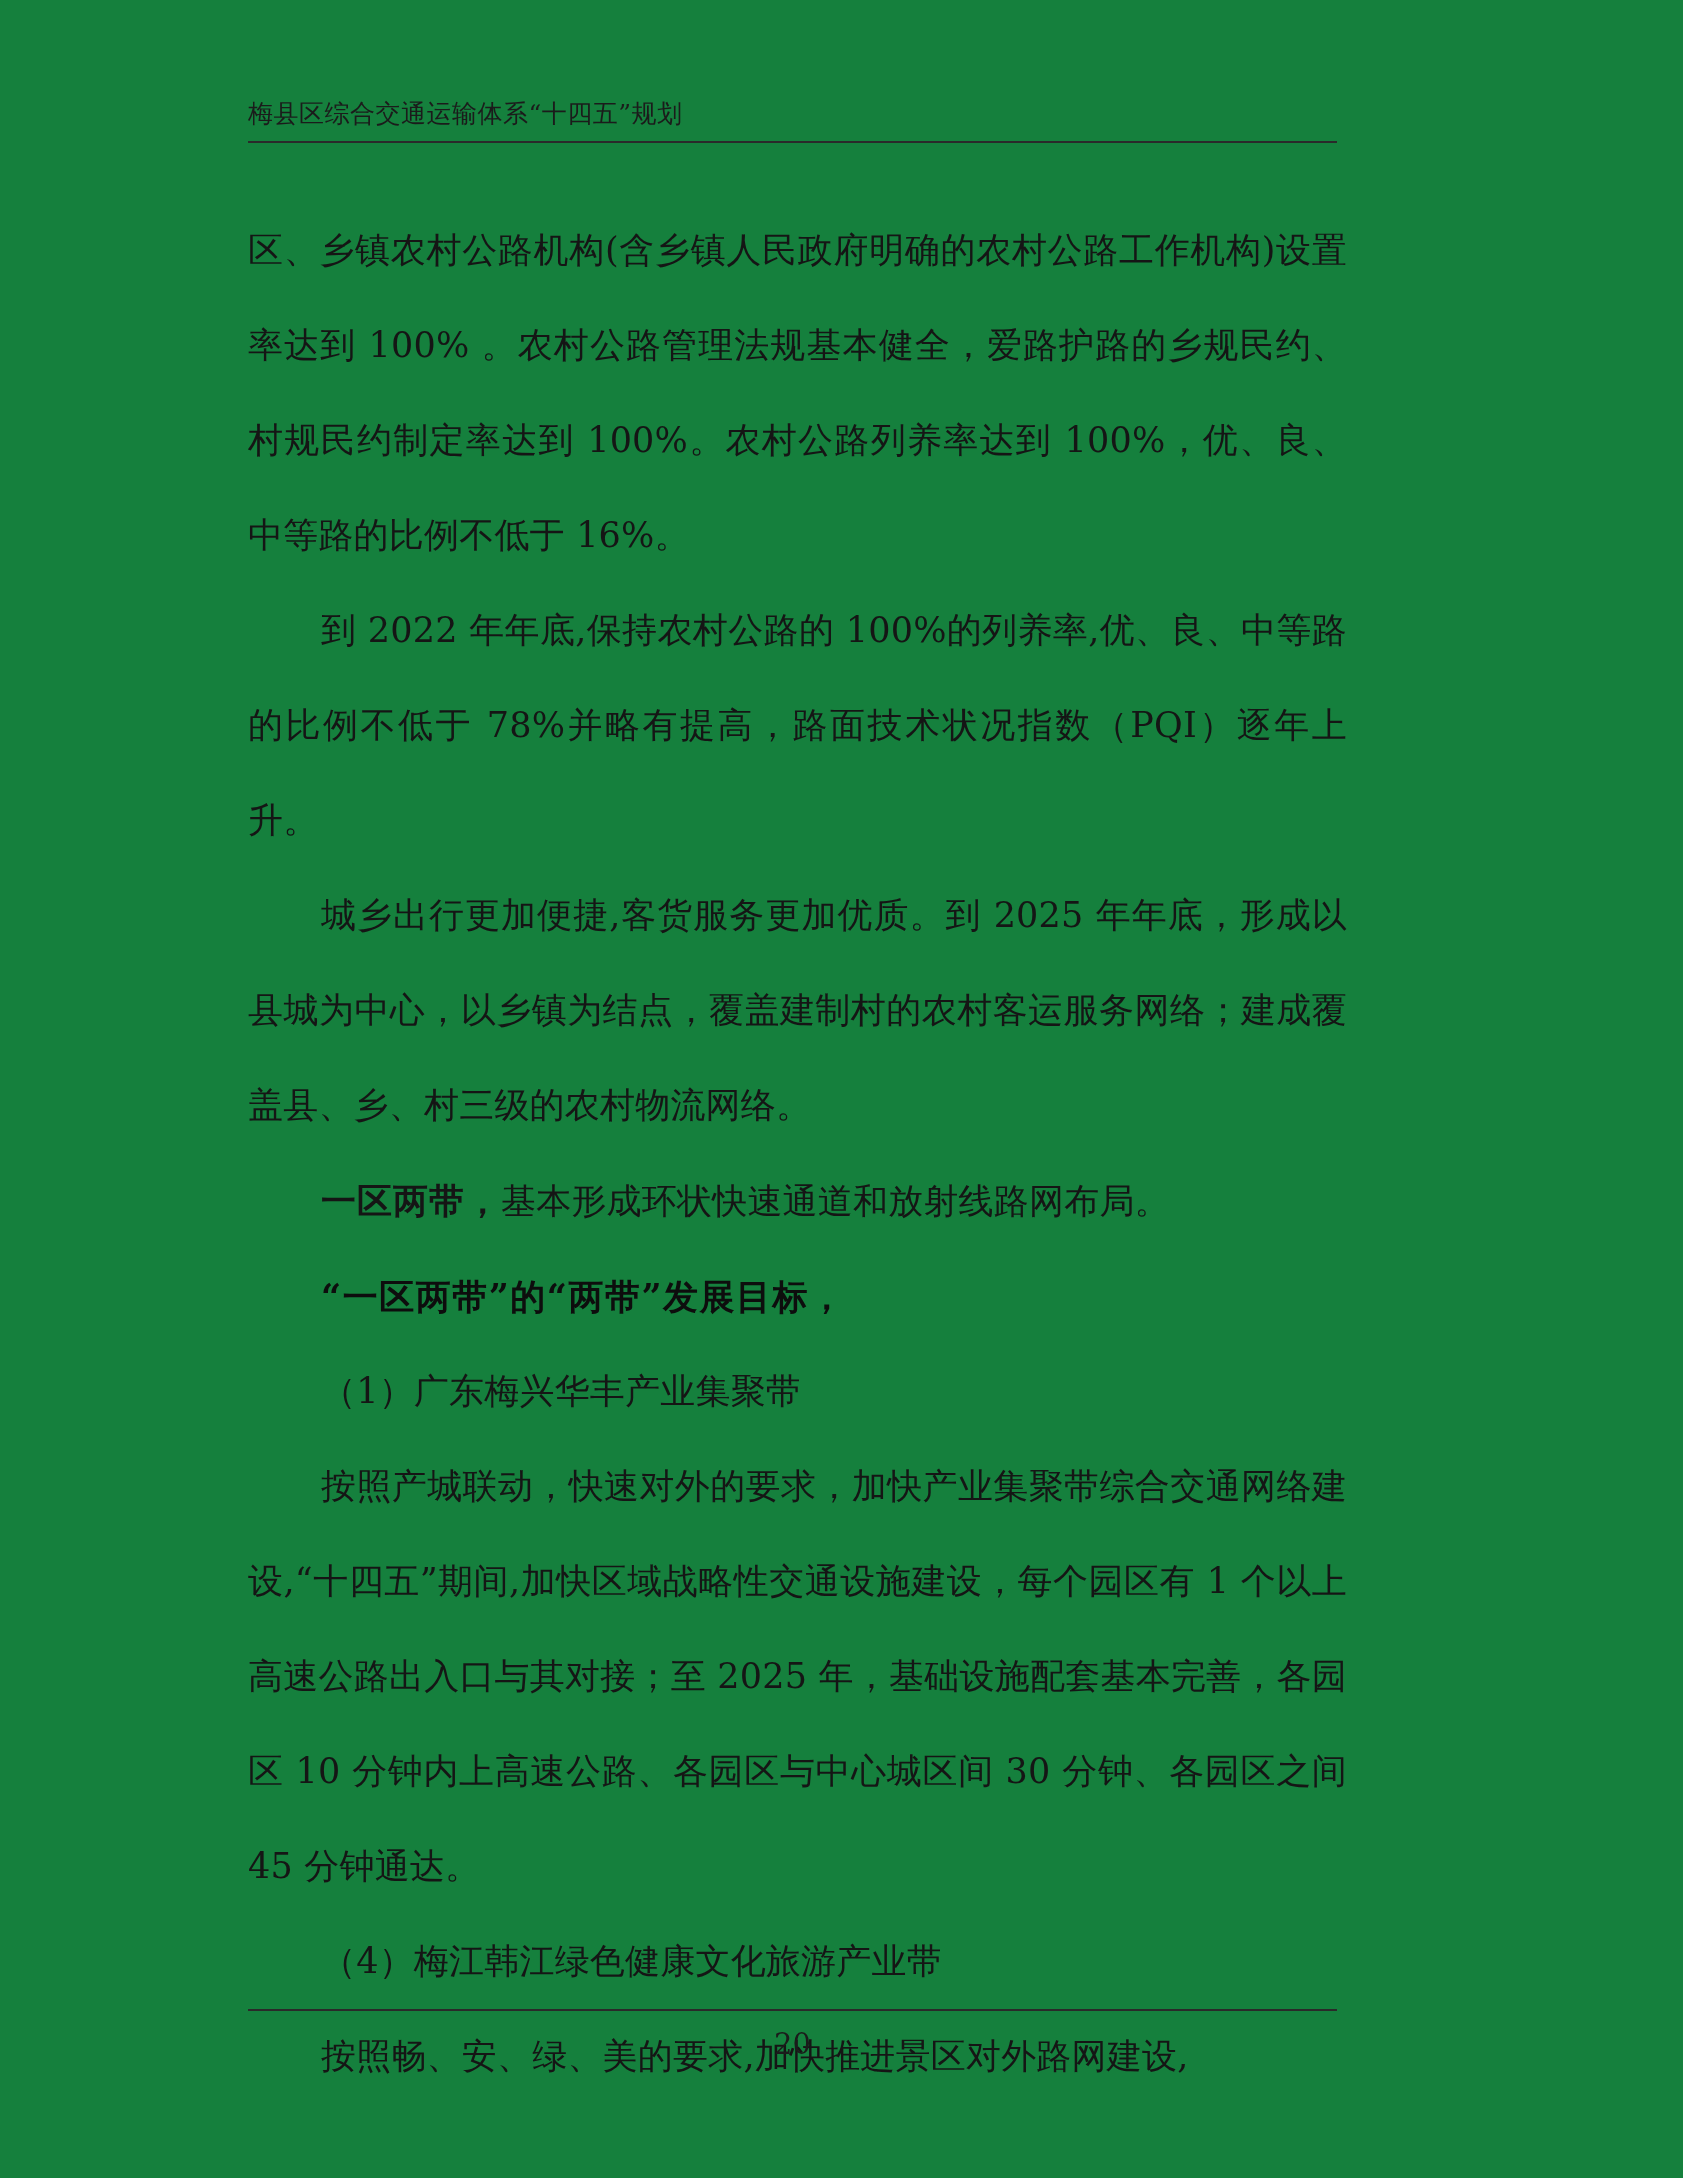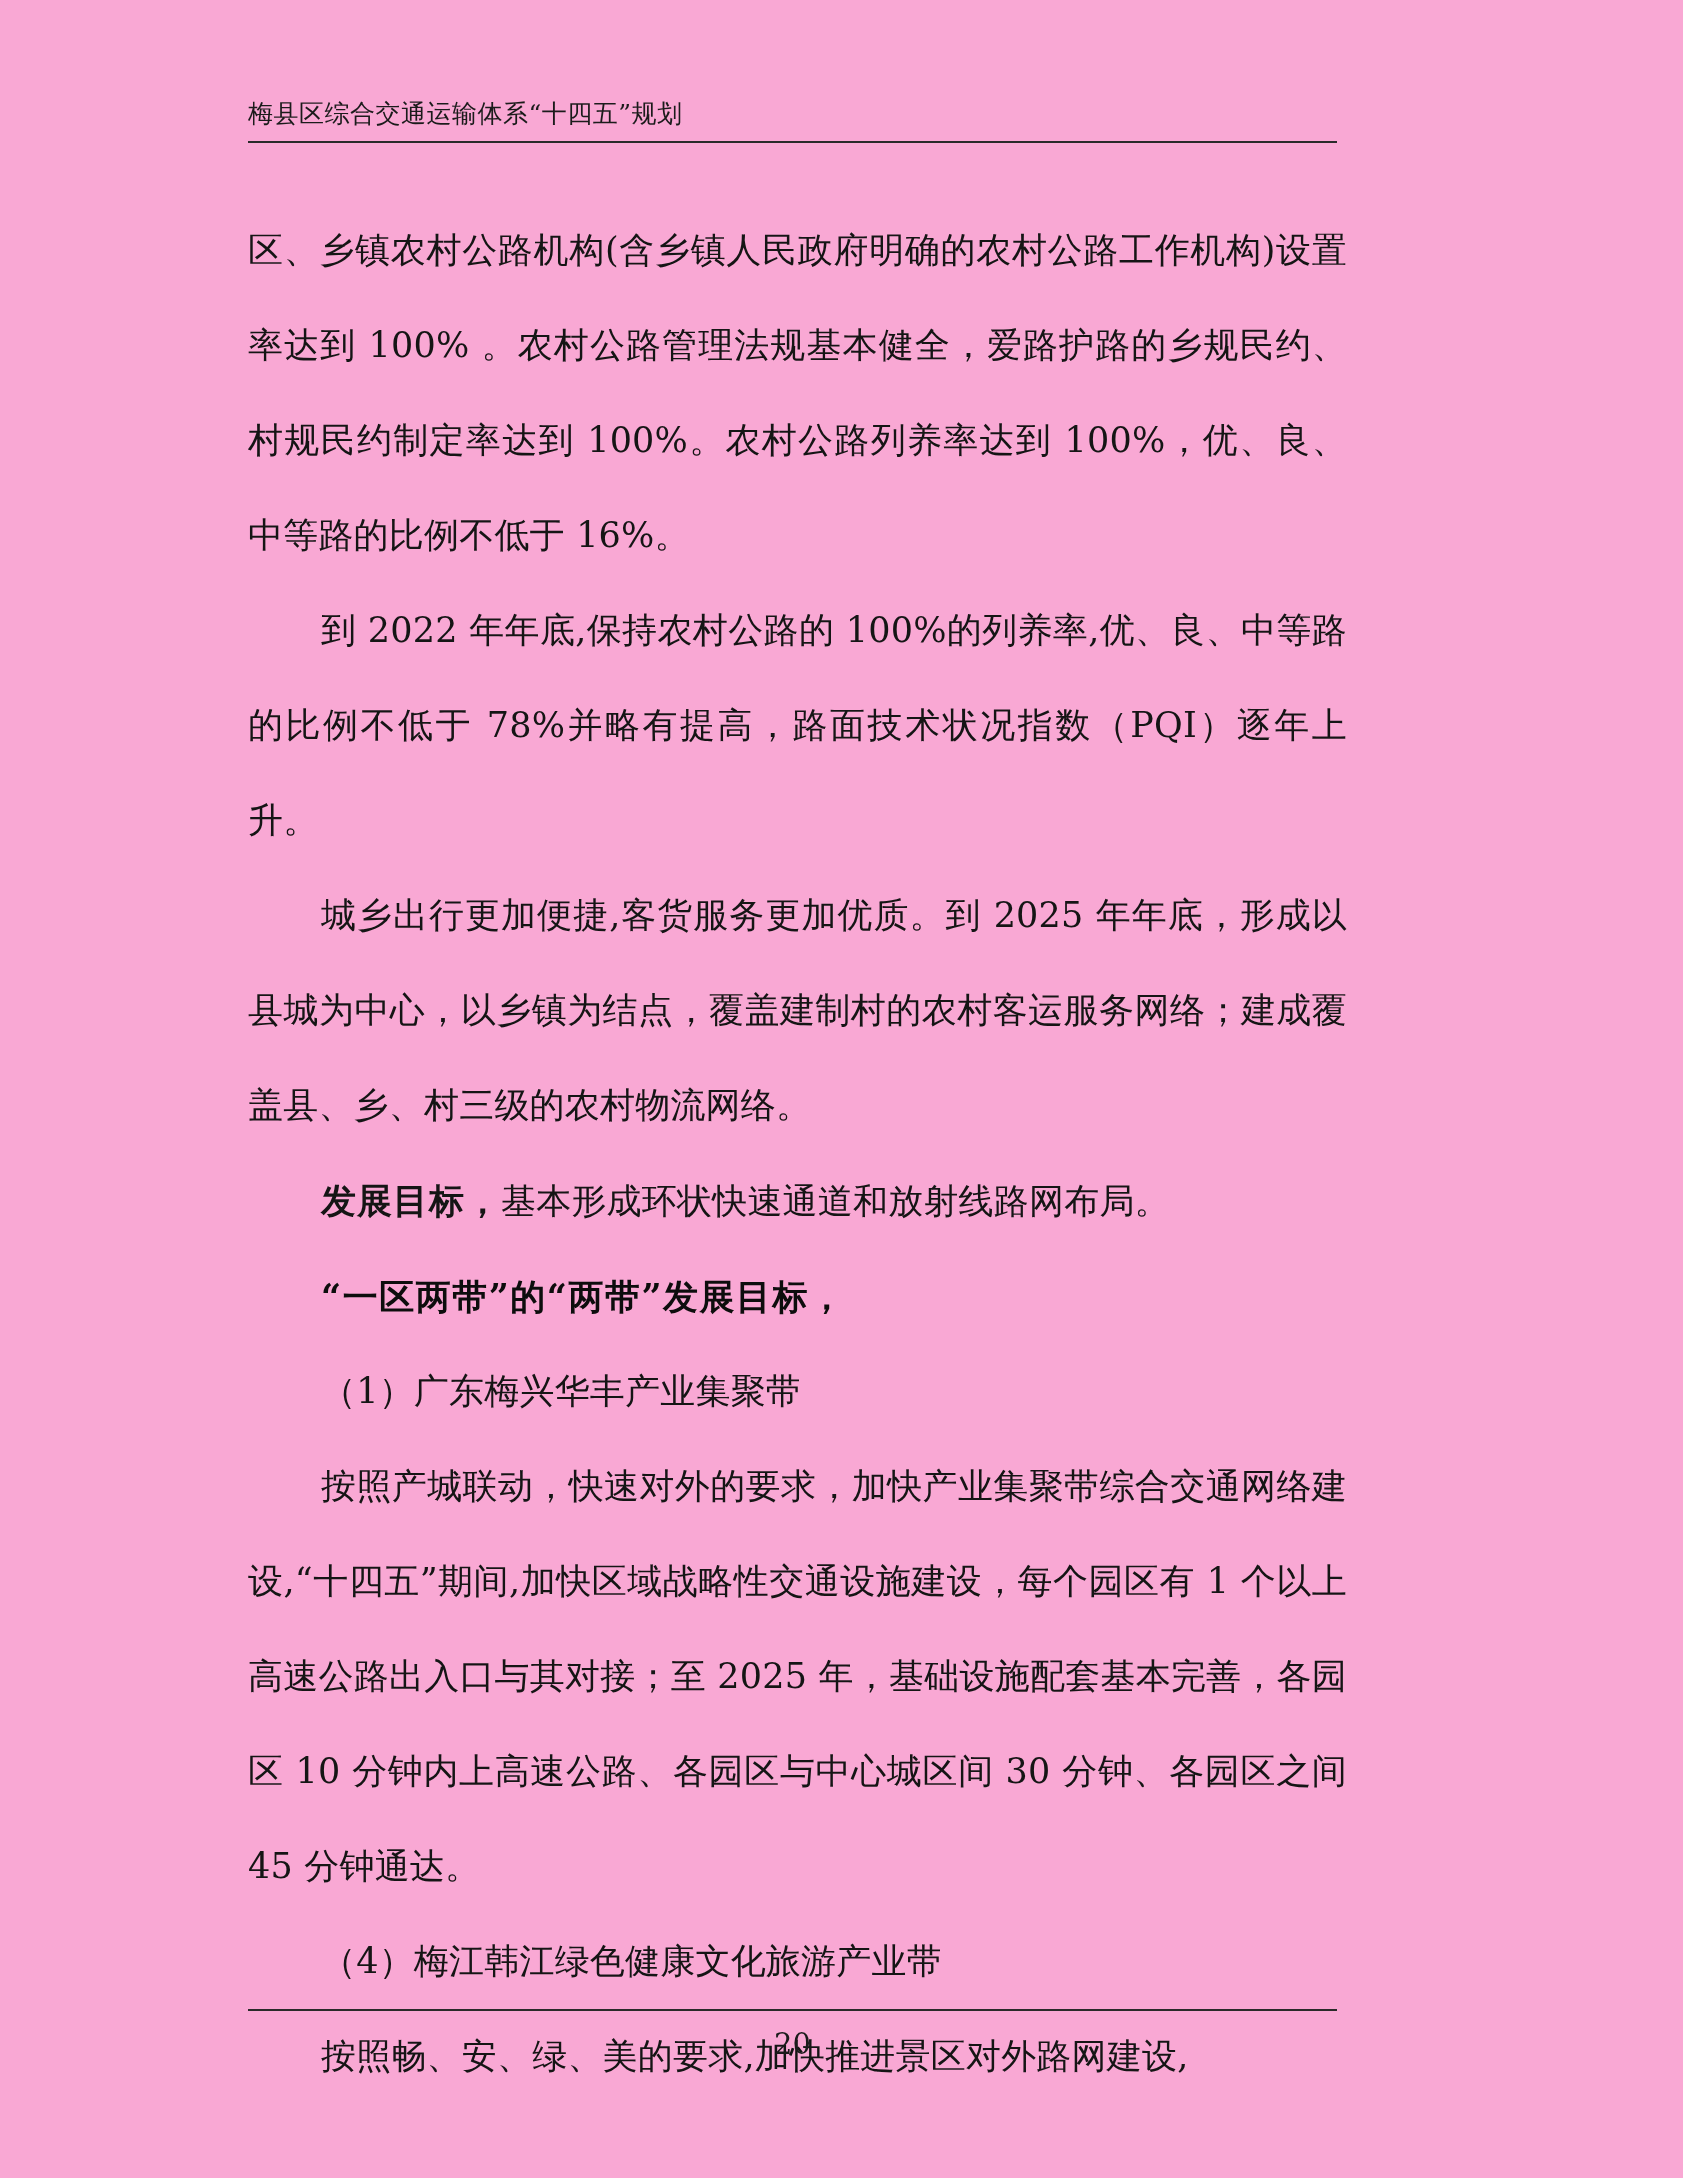--- a/index.html
+++ b/index.html
@@ -12,21 +12,21 @@
     height: 2178px;
     font-family: "DejaVu Serif", "Liberation Serif", serif;
     color: #1a1a1a;
     -webkit-font-smoothing: antialiased;
   }
 
   .page {
     position: relative;
     width: 1683px;
     height: 2178px;
-    background: #f9a8d4;
+    background: #15803d;
     box-sizing: border-box;
   }
 
   
   .header-zone {
     position: absolute;
     left: 248px;
     top: 99px;
     width: 1089px;
   }
@@ -113,21 +113,21 @@
   </div>
 
   <div class="body-zone">
 
     <p class="para">区、乡镇农村公路机构(含乡镇人民政府明确的农村公路工作机构)设置率达到 100%  。农村公路管理法规基本健全，爱路护路的乡规民约、村规民约制定率达到 100%。农村公路列养率达到 100%，优、良、中等路的比例不低于 16%。</p>
 
     <p class="para indent">到 2022 年年底,保持农村公路的 100%的列养率,优、良、中等路的比例不低于 78%并略有提高，路面技术状况指数（PQI）逐年上升。</p>
 
     <p class="para indent">城乡出行更加便捷,客货服务更加优质。到 2025 年年底，形成以县城为中心，以乡镇为结点，覆盖建制村的农村客运服务网络；建成覆盖县、乡、村三级的农村物流网络。</p>
 
-    <p class="para indent tight"><span class="bold-run">发展目标，</span><span>基本形成环状快速通道和放射线路网布局。</span></p>
+    <p class="para indent tight"><span class="bold-run">一区两带，</span><span>基本形成环状快速通道和放射线路网布局。</span></p>
 
     <p class="para-heading">“一区两带”的“两带”发展目标，</p>
 
     <p class="para indent tight">（1）广东梅兴华丰产业集聚带</p>
 
     <p class="para indent">按照产城联动，快速对外的要求，加快产业集聚带综合交通网络建设,“十四五”期间,加快区域战略性交通设施建设，每个园区有 1 个以上高速公路出入口与其对接；至 2025 年，基础设施配套基本完善，各园区 10 分钟内上高速公路、各园区与中心城区间 30 分钟、各园区之间 45 分钟通达。</p>
 
     <p class="para indent tight">（4）梅江韩江绿色健康文化旅游产业带</p>
 
     <p class="para indent tight">按照畅、安、绿、美的要求,加快推进景区对外路网建设,</p>

